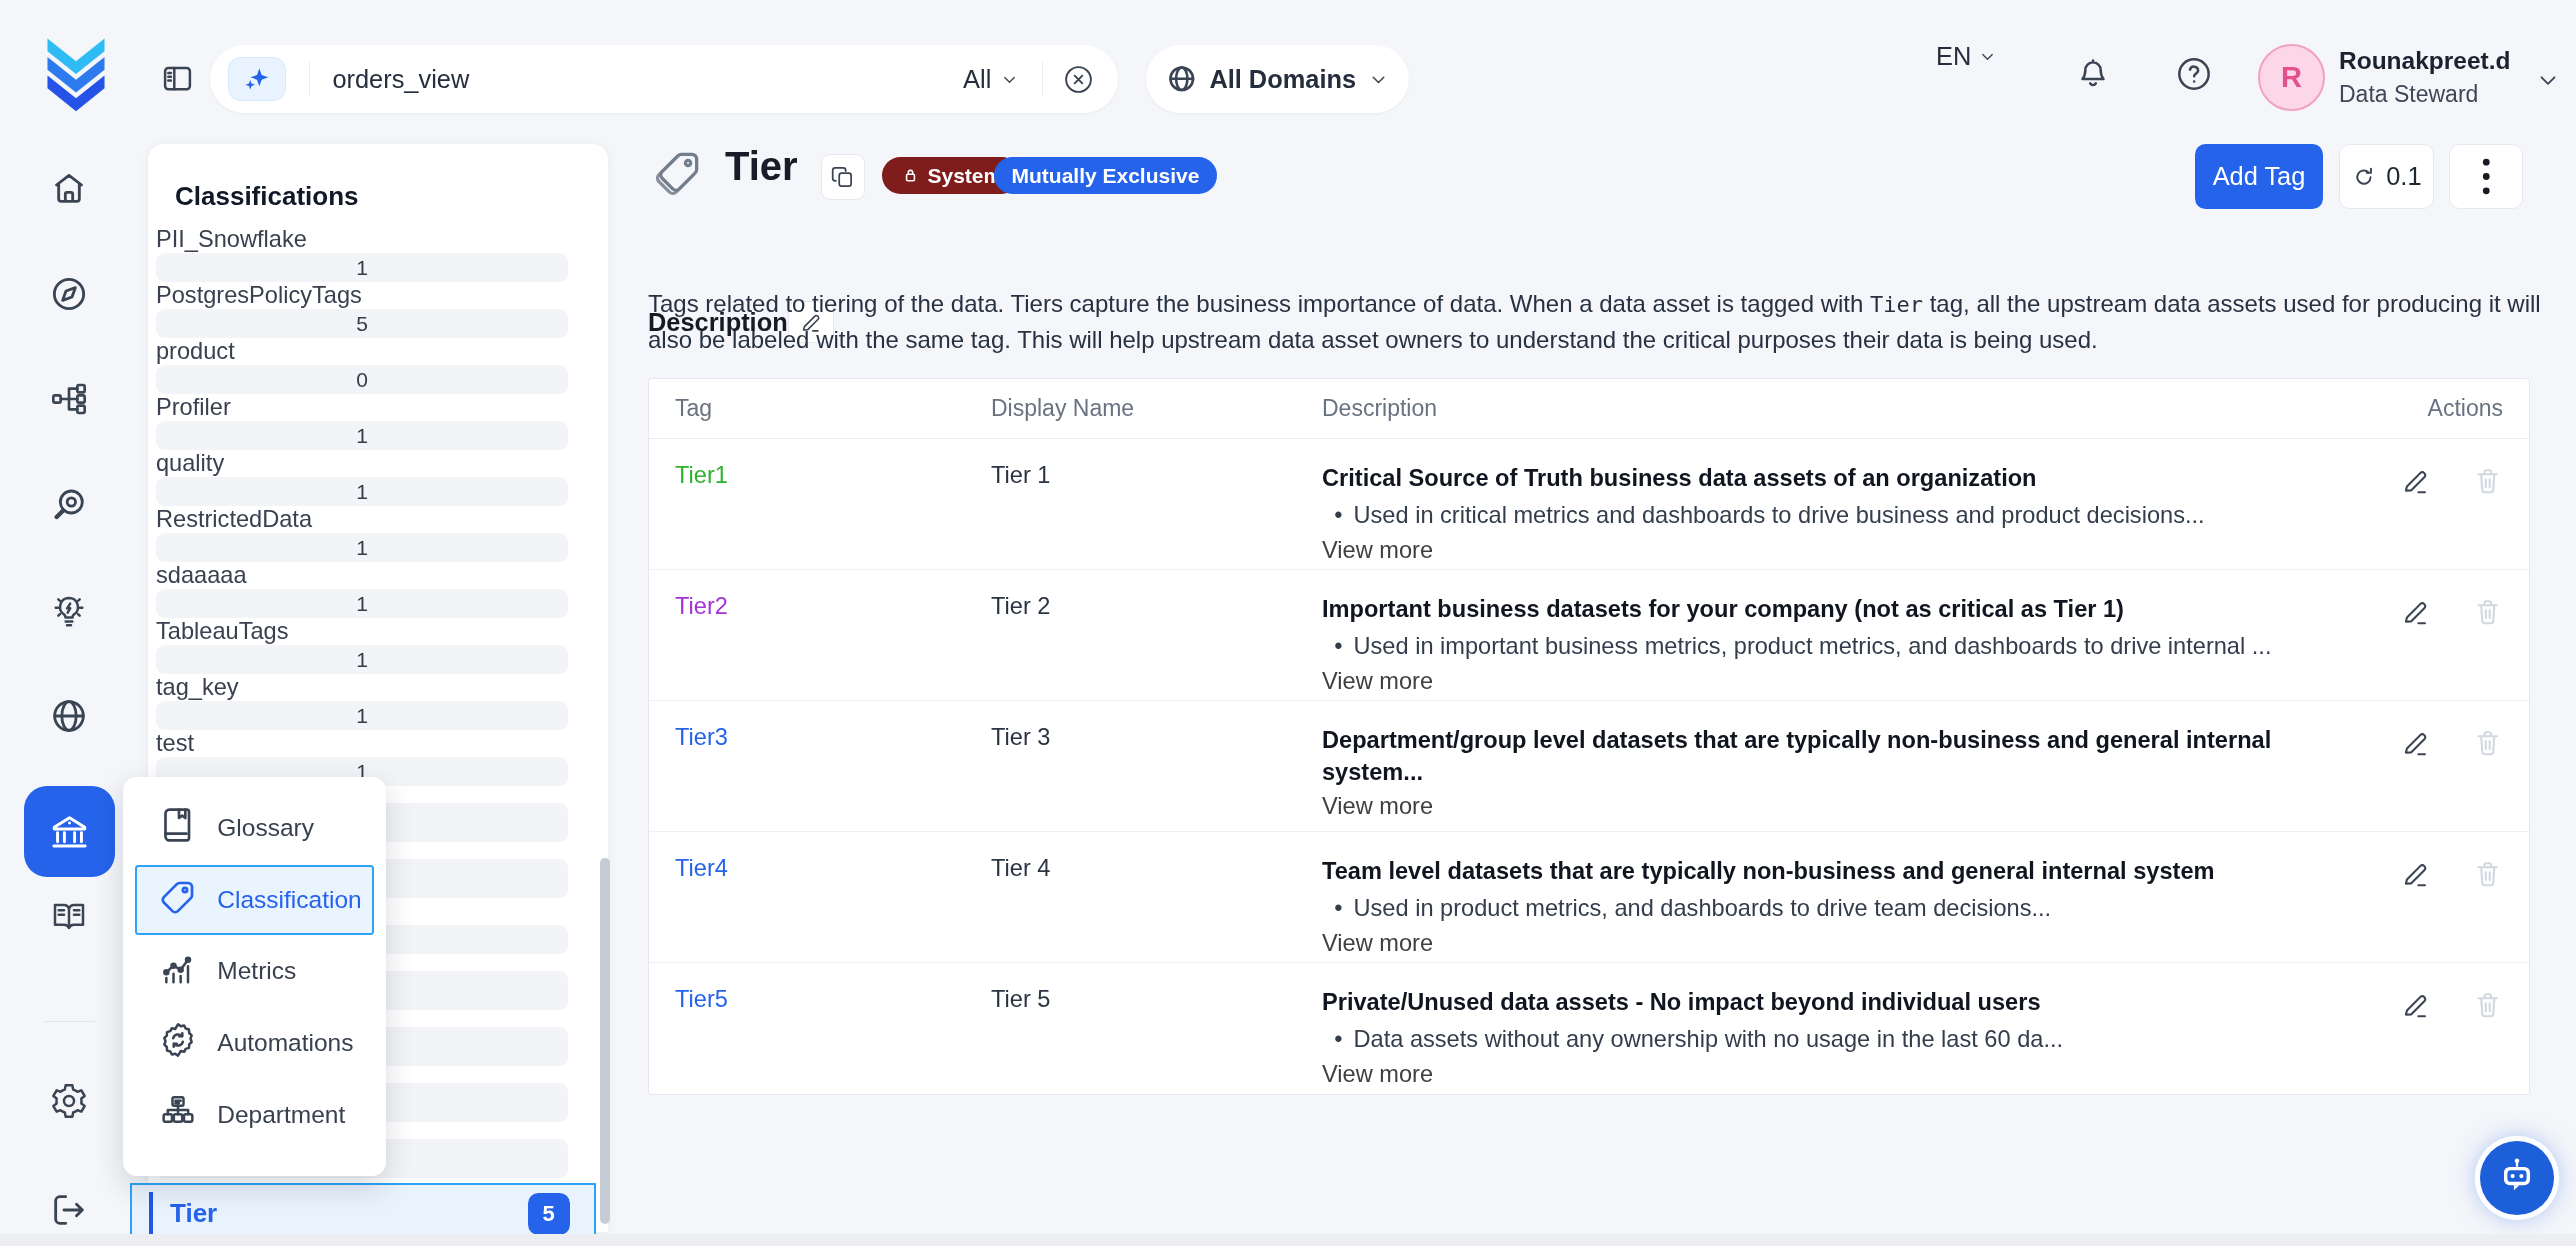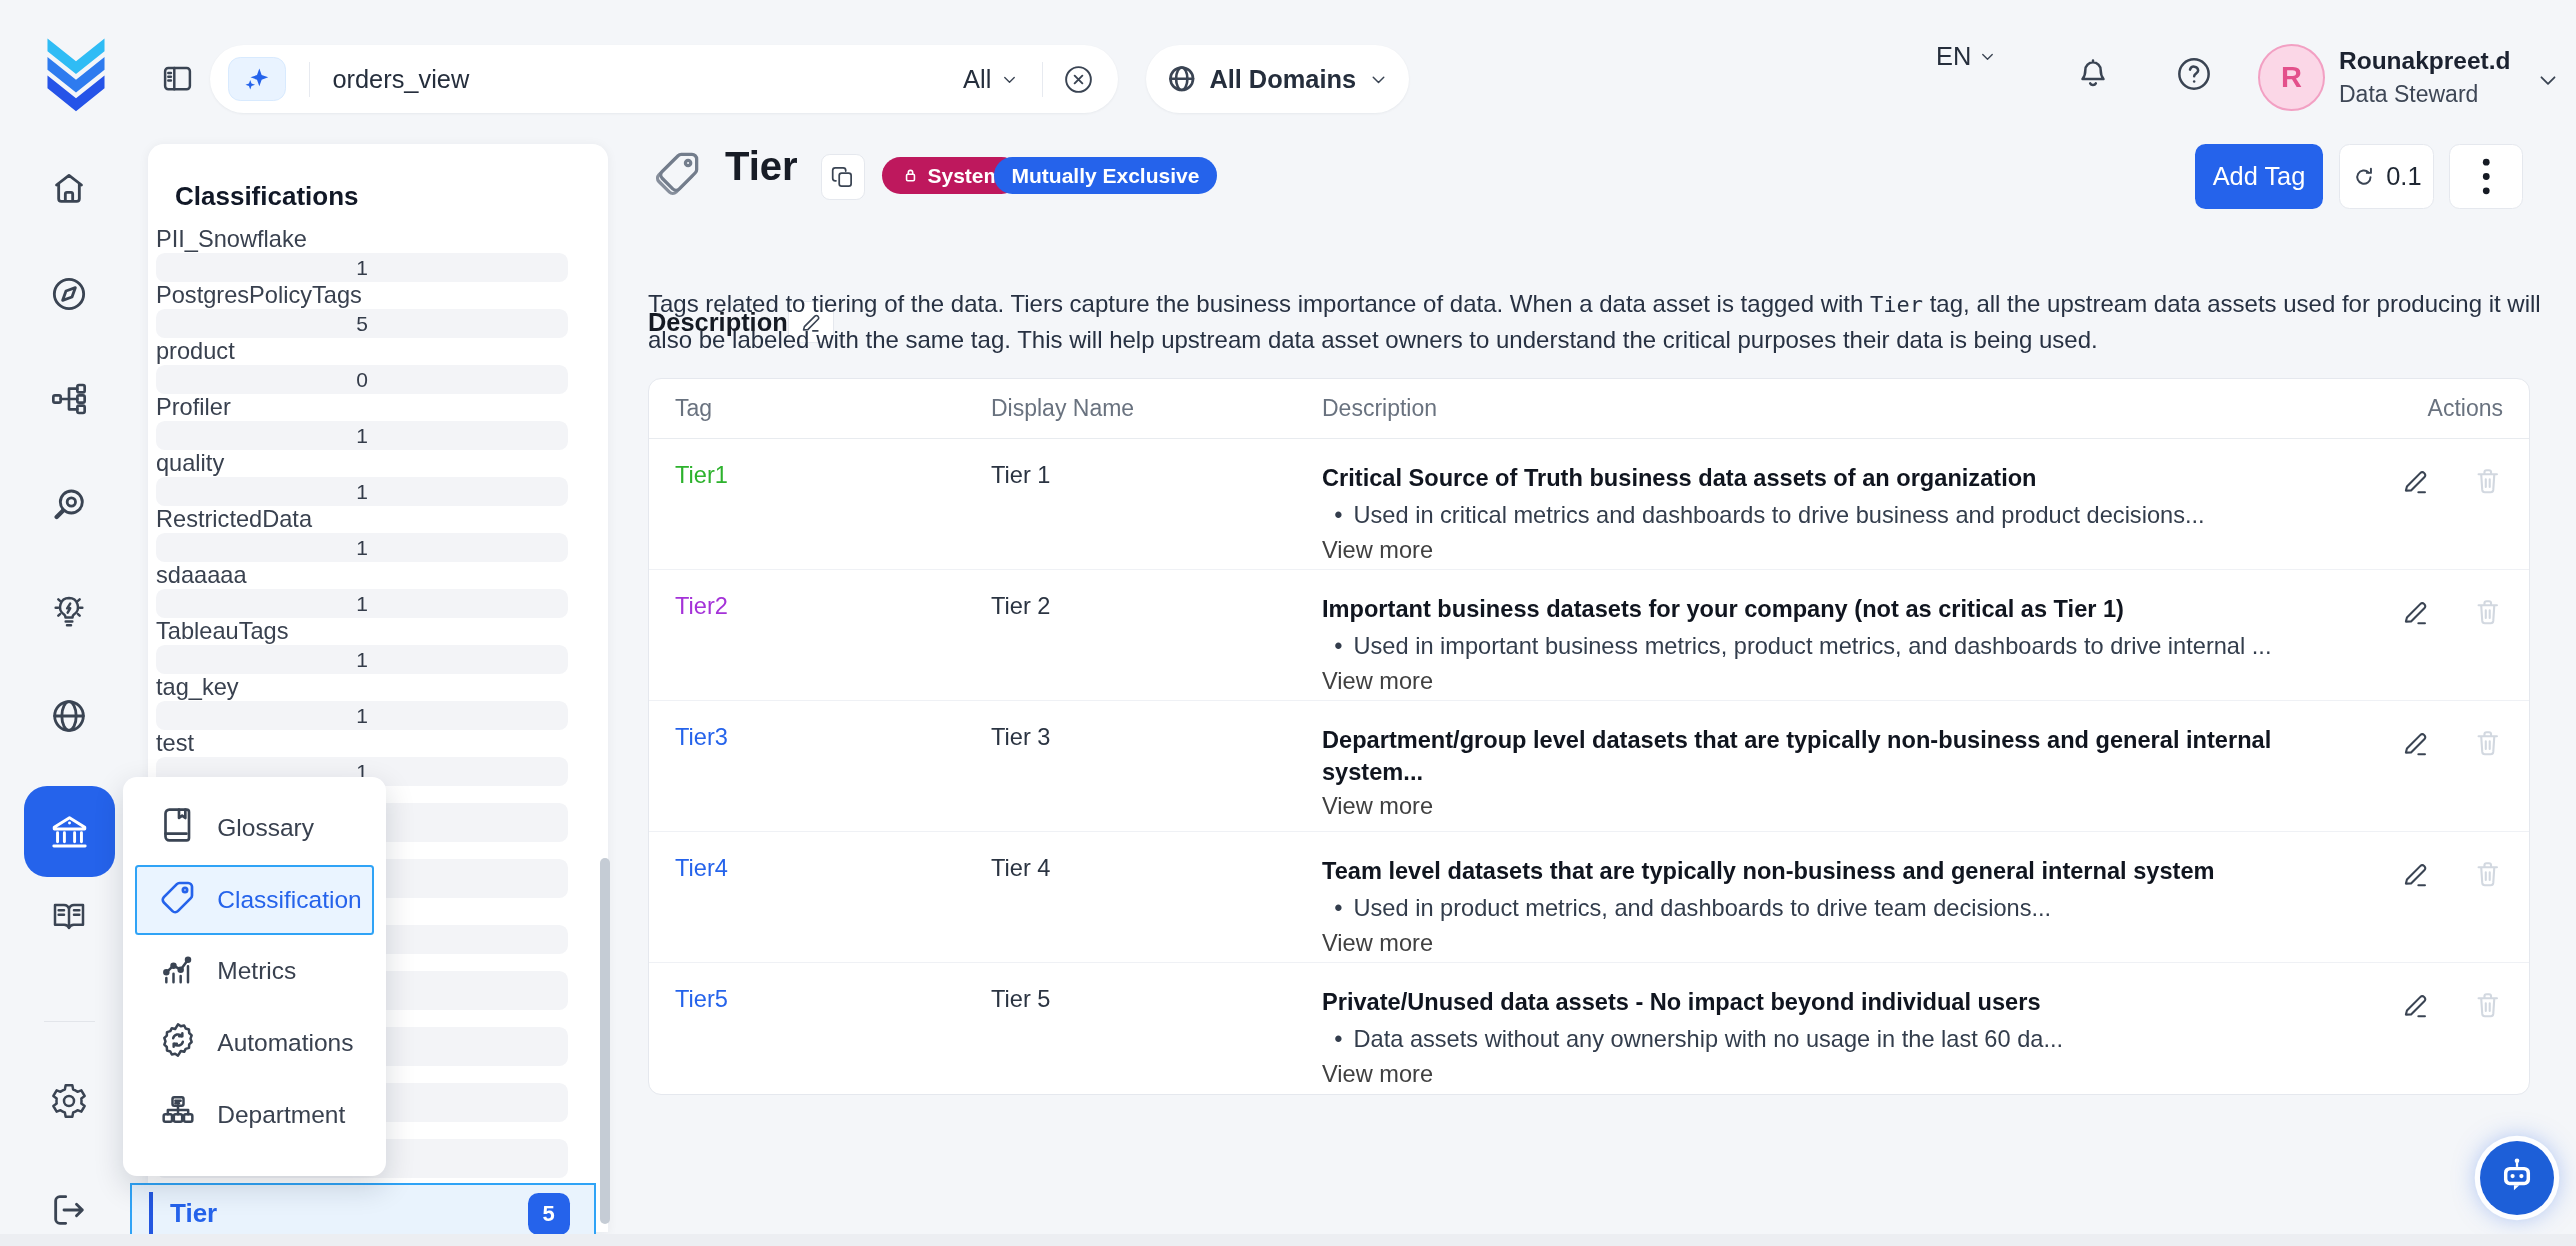--- a/index.html
+++ b/index.html
@@ -63,37 +63,37 @@
     font-size:24.5px; color:#39414F; cursor:pointer; border:2.6px solid transparent; }
   .popup-item.selected { background:#EAF4FF; border-color:#2FA3F6; color:#2563EB; border-radius:3.5px; }
 
   
   .title-icon { position:absolute; left:655px; top:147px; }
   .page-title { position:absolute; left:725px; top:144px; font-size:40px; font-weight:700; color:#171C26; }
   .copy-btn { position:absolute; left:821px; top:154px; width:44px; height:46px; background:#fff; border:0.9px solid #E5E8EE; border-radius:8.8px;
     display:flex; align-items:center; justify-content:center; cursor:pointer; }
   .badge { position:absolute; height:37px; border-radius:18.4px; display:flex; align-items:center; gap:7px; padding:0 17.5px;
     color:#fff; font-size:21px; font-weight:700; }
-  .badge-system { left:882px; top:157px; background:#be185d; }
+  .badge-system { left:882px; top:157px; background:#7f1d1d; }
   .badge-mx { left:994px; top:157px; background:#2563EB; }
   .add-tag-btn { position:absolute; left:2195px; top:144px; width:128px; height:65px; background:#2563EB; color:#fff; border:none;
     border-radius:10.5px; font-size:25.4px; font-family:inherit; cursor:pointer; }
   .version-btn { position:absolute; left:2339px; top:144px; width:95px; height:65px; background:#fff; border:0.9px solid #E5E8EE;
     border-radius:10.5px; display:flex; align-items:center; justify-content:center; gap:8.8px; font-size:25.4px; color:#1F2733; cursor:pointer; }
   .kebab-btn { position:absolute; left:2449px; top:144px; width:74px; height:65px; background:#fff; border:0.9px solid #E5E8EE;
     border-radius:10.5px; display:flex; align-items:center; justify-content:center; cursor:pointer; }
   .desc-label { position:absolute; left:648px; top:308px; font-size:25.4px; font-weight:700; color:#151A23; }
   .desc-edit-btn { position:absolute; left:788px; top:301px; width:46px; height:42px; background:#fff; border:0.9px solid #E5E8EE; border-radius:7.9px;
     display:flex; align-items:center; justify-content:center; cursor:pointer; }
   .description { position:absolute; left:648px; top:287px; width:1901px; font-size:24px; line-height:35px; color:#273142; }
   .description { top:287px; }
   .description .code { font-family:"DejaVu Sans Mono", monospace; font-size:22px; }
 
   
-  .tags-table { position:absolute; left:648px; top:378px; width:1882px; background:#fff; border:0.9px solid #E5E8EE; border-radius:13px; }
+  .tags-table { position:absolute; left:648px; top:378px; width:1882px; background:#fff; border:0.9px solid #E5E8EE; border-radius:3px; }
   .t-head { display:grid; grid-template-columns:316px 331px 1fr 166px; padding:0 26px; height:60px; align-items:center;
     border-bottom:0.9px solid #E8EBEF; color:#69727F; font-size:23px; }
   .t-head .col-actions { text-align:right; }
   .t-row { display:grid; grid-template-columns:316px 331px 1fr 166px; padding:0 26px; min-height:131px; border-bottom:0.9px solid #EFF1F5; }
   .t-row:last-child { border-bottom:none; }
   .cell { padding-top:23px; font-size:23.6px; }
   .cell-tag a { text-decoration:none; cursor:pointer; }
   .cell-display { color:#2B3442; }
   .cell-desc .d-title { font-weight:700; color:#10151F; line-height:32px; max-width:1015px; }
   .d-bullet { position:relative; padding-left:31.5px; color:#333D4C; margin-top:3.5px; line-height:34px; }

